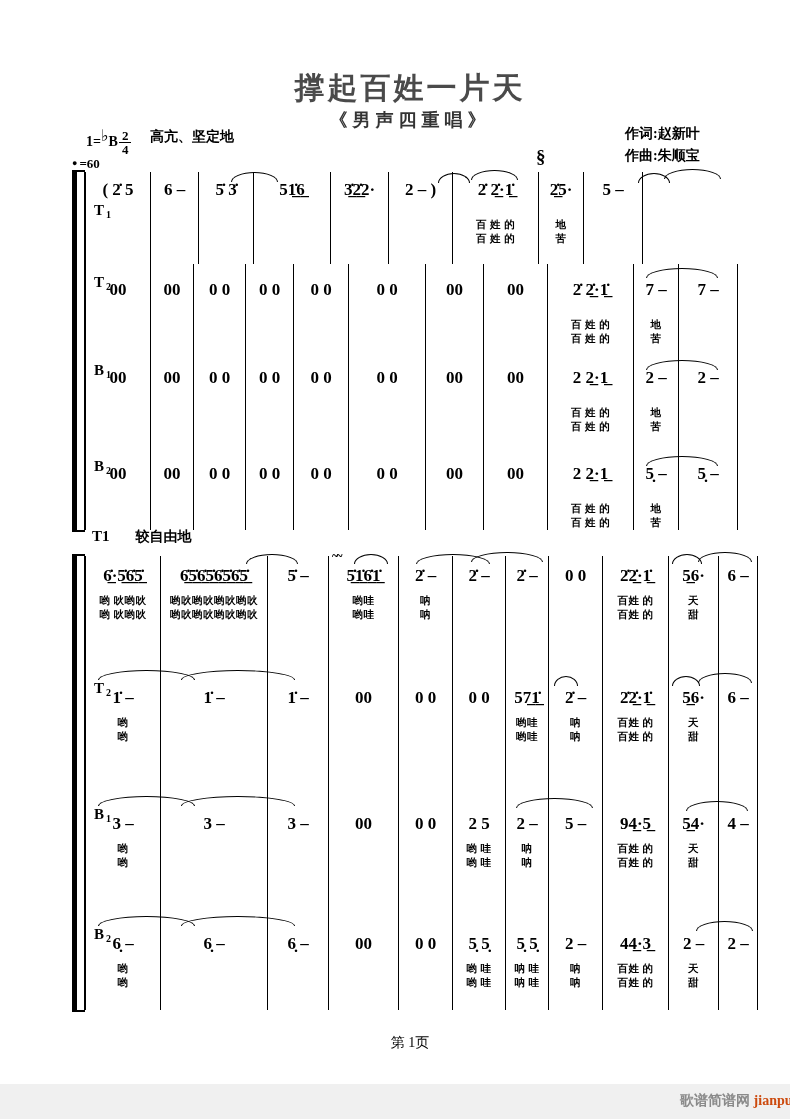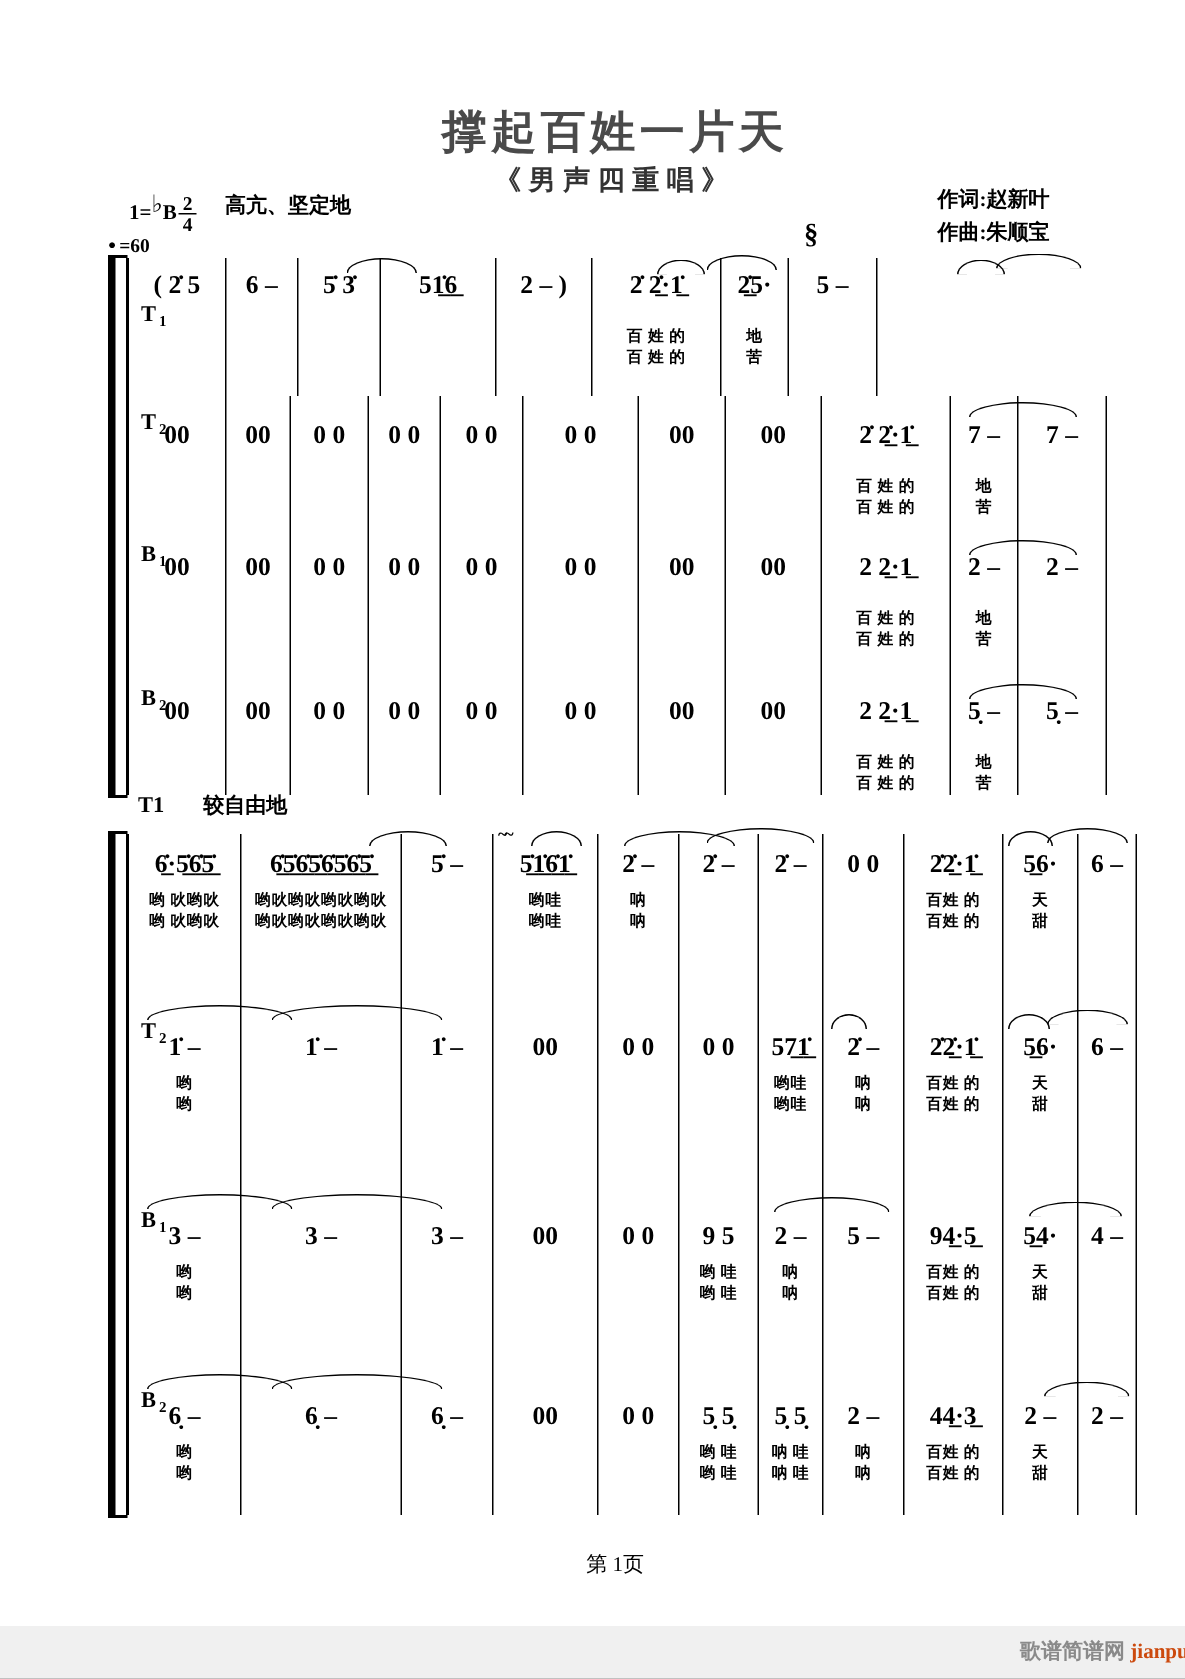--- a/index.html
+++ b/index.html
@@ -103,20 +103,27 @@
               <div class="ly"></div>
             </div>
           </div>
         <div class="m" style="width:77px">
             <div class="nt">51̲̇6̲</div>
             <div class="lys">
               <div class="ly"></div>
               <div class="ly"></div>
             </div>
           </div>
+        <div class="m" style="width:58px">
+            <div class="nt">3̲̇2̲̇2·</div>
+            <div class="lys">
+              <div class="ly"></div>
+              <div class="ly"></div>
+            </div>
+          </div>
         <div class="m" style="width:64px">
             <div class="nt">2 – )</div>
             <div class="lys">
               <div class="ly"></div>
               <div class="ly"></div>
             </div>
           </div>
         <div class="m" style="width:86px">
             <div class="nt">2̇ 2̲̇·1̲̇</div>
             <div class="lys">
@@ -602,21 +609,21 @@
             </div>
           </div>
         <div class="m" style="width:54px">
             <div class="nt">0 0</div>
             <div class="lys">
               <div class="ly"></div>
               <div class="ly"></div>
             </div>
           </div>
         <div class="m" style="width:53px">
-            <div class="nt">9 5</div>
+            <div class="nt">2 5</div>
             <div class="lys">
               <div class="ly">哟 哇</div>
               <div class="ly">哟 哇</div>
             </div>
           </div>
         <div class="m" style="width:43px">
             <div class="nt">2 –</div>
             <div class="lys">
               <div class="ly">呐</div>
               <div class="ly">呐</div>

